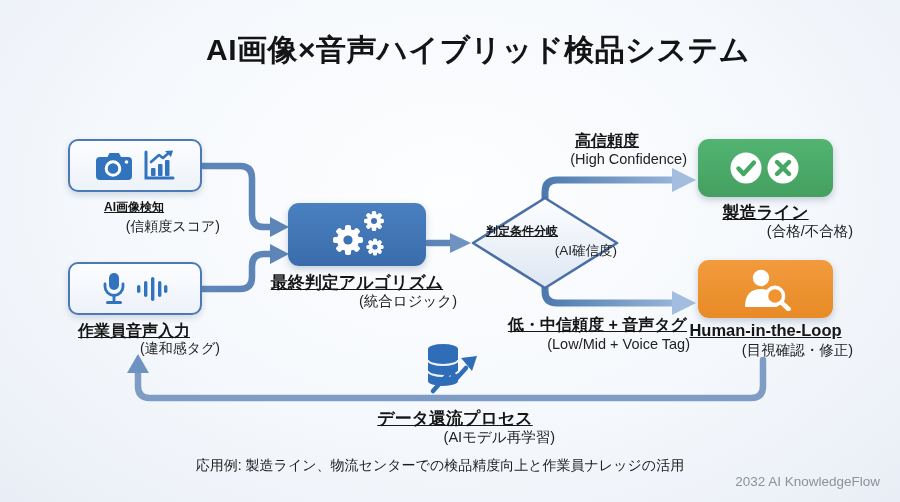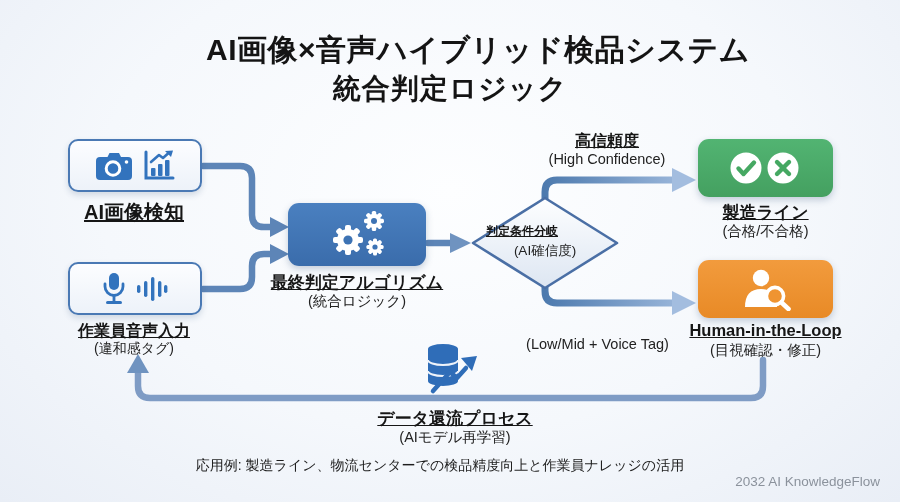--- a/index.html
+++ b/index.html
@@ -13,21 +13,21 @@
   .io-box{border:2.5px solid #4a79b4;border-radius:10px;
     background:linear-gradient(180deg,#fcfdff 0%,#edf2f9 100%);
     box-shadow:0 3px 6px rgba(40,70,110,0.18);
     display:flex;align-items:center;justify-content:center;gap:10px;}
   .solid-box{border-radius:11px;box-shadow:0 3px 7px rgba(40,70,110,0.25);
     display:flex;align-items:center;justify-content:center;gap:6px;}
   .algo{background:linear-gradient(180deg,#4a80c0 0%,#3a6cab 100%);}
   .green{background:linear-gradient(180deg,#52b472 0%,#44a060 100%);}
   .orange{background:linear-gradient(180deg,#f29b3d 0%,#e88a26 100%);}
   .nlabel{font-weight:bold;color:#161616;text-decoration:underline;}
-  .nsub{color:#222;}
+  .nsub{color:#222;text-align:right;}
   #credit{color:#8b929c;}
   svg{display:block;}
 </style>
 </head>
 <body>
 
 <div id="stage">
 
   <svg class="abs" style="left:0;top:0" width="900" height="502" viewBox="0 0 900 502">
     <defs>
@@ -63,39 +63,39 @@
       <ellipse cx="443" cy="349" rx="15" ry="5" fill="#2f6db8"></ellipse>
       <path d="M428,349 v32 a15,5 0 0 0 30,0 v-32" fill="#2f6db8"></path>
       <path d="M428,360 a15,5 0 0 0 30,0" stroke="#eef3fa" stroke-width="2" fill="none"></path>
       <path d="M428,371 a15,5 0 0 0 30,0" stroke="#eef3fa" stroke-width="2" fill="none"></path>
       <path d="M433,391 L450,372 L457,378 L466,368" stroke="#2f6db8" stroke-width="4.5" fill="none" stroke-linecap="round" stroke-linejoin="round"></path>
       <polygon points="461,358 477,356 472,371" fill="#2f6db8"></polygon>
     </g>
   </svg>
 
   <div id="title1" class="abs ctr">AI画像×音声ハイブリッド検品システム</div>
-  <div id="title2" class="abs ctr">統合判定ロジック</div>
 
   <div class="abs io-box" style="left:68px;top:139px;width:130px;height:49px">
     <svg width="38" height="30" viewBox="0 0 38 30">
       <path d="M12 7 L14.5 2 H24 L26.5 7 Z" fill="#3273bd"></path>
       <rect x="1" y="6" width="36" height="23" rx="4" fill="#3273bd"></rect>
       <circle cx="18" cy="17.5" r="6.8" fill="none" stroke="#ffffff" stroke-width="3"></circle>
       <circle cx="31.5" cy="11" r="1.8" fill="#ffffff"></circle>
     </svg>
     <svg width="33" height="31" viewBox="0 0 33 31">
       <path d="M3 2 V28 H30" stroke="#3273bd" stroke-width="3" fill="none" stroke-linecap="round"></path>
       <rect x="8" y="18" width="4.5" height="8" rx="1" fill="#3273bd"></rect>
       <rect x="15" y="14" width="4.5" height="12" rx="1" fill="#3273bd"></rect>
       <rect x="22" y="10" width="4.5" height="16" rx="1" fill="#3273bd"></rect>
       <path d="M8 12 L16 5 L20 8 L25 3.5" stroke="#3273bd" stroke-width="2.6" fill="none" stroke-linecap="round" stroke-linejoin="round"></path>
       <polygon points="22,1 30,0.5 28,7" fill="#3273bd"></polygon>
     </svg>
   </div>
-  <div class="abs ctr nlabel" style="left:48px;top:199px;width:172px;font-size:20px">AI画像検知</div>
+  <div class="abs ctr nlabel" style="left:48px;top:199px;width:172px;font-size:12px">AI画像検知</div>
+  <div class="abs ctr nsub" style="left:48px;top:218px;width:172px;font-size:14px">(信頼度スコア)</div>
 
   <div class="abs io-box" style="left:68px;top:262px;width:130px;height:49px">
     <svg width="24" height="34" viewBox="0 0 24 34">
       <rect x="7" y="1" width="10" height="17" rx="5" fill="#3273bd"></rect>
       <path d="M3 12 v2.5 a9 9 0 0 0 18 0 V12" stroke="#3273bd" stroke-width="2.8" fill="none" stroke-linecap="round"></path>
       <line x1="12" y1="24" x2="12" y2="28.5" stroke="#3273bd" stroke-width="2.8" stroke-linecap="round"></line>
       <line x1="5.5" y1="30.5" x2="18.5" y2="30.5" stroke="#3273bd" stroke-width="3" stroke-linecap="round"></line>
     </svg>
     <svg width="32" height="30" viewBox="0 0 32 30">
       <rect x="1" y="11" width="3.4" height="8" rx="1.7" fill="#3273bd"></rect>
@@ -147,20 +147,21 @@
       </linearGradient>
     </defs>
     <polygon points="76,4 148,49 76,94 4,49" fill="url(#dg)" stroke="#4a6fa5" stroke-width="2.6" stroke-linejoin="round"></polygon>
   </svg>
   <div class="abs ctr nlabel" style="left:450px;top:223px;width:144px;font-size:12px">判定条件分岐</div>
   <div class="abs ctr nsub" style="left:473px;top:242px;width:144px;font-size:13.5px">(AI確信度)</div>
 
   <div class="abs ctr nlabel" style="left:537px;top:131px;width:140px;font-size:16px">高信頼度</div>
   <div class="abs ctr nsub" style="left:527px;top:151px;width:160px;font-size:14.5px">(High Confidence)</div>
 
+  <div class="abs ctr nlabel" style="left:505px;top:315px;width:185px;font-size:16px">低・中信頼度 + 音声タグ</div>
   <div class="abs ctr nsub" style="left:505px;top:336px;width:185px;font-size:14.5px">(Low/Mid + Voice Tag)</div>
 
   <div class="abs solid-box green" style="left:698px;top:139px;width:135px;height:58px">
     <svg width="78" height="34" viewBox="0 0 78 34">
       <g>
         <circle cx="19" cy="17" r="15.5" fill="#ffffff"></circle>
         <path d="M11.5 17.5 L16.5 23 L27 11.5" stroke="#45a862" stroke-width="4.4" fill="none" stroke-linecap="round" stroke-linejoin="round"></path>
       </g>
       <g>
         <circle cx="56" cy="17" r="15.5" fill="#ffffff"></circle>

